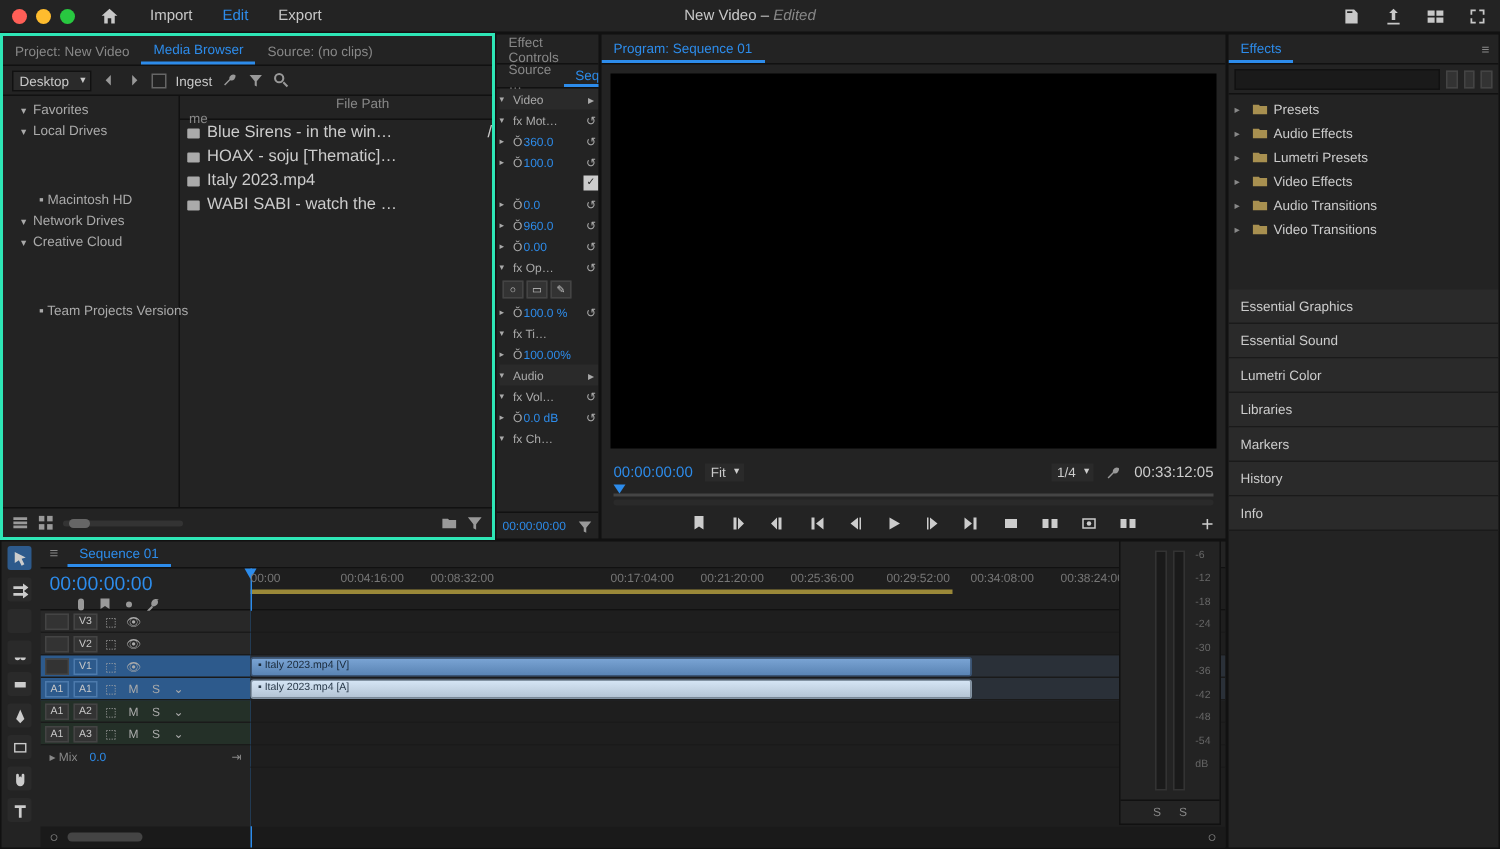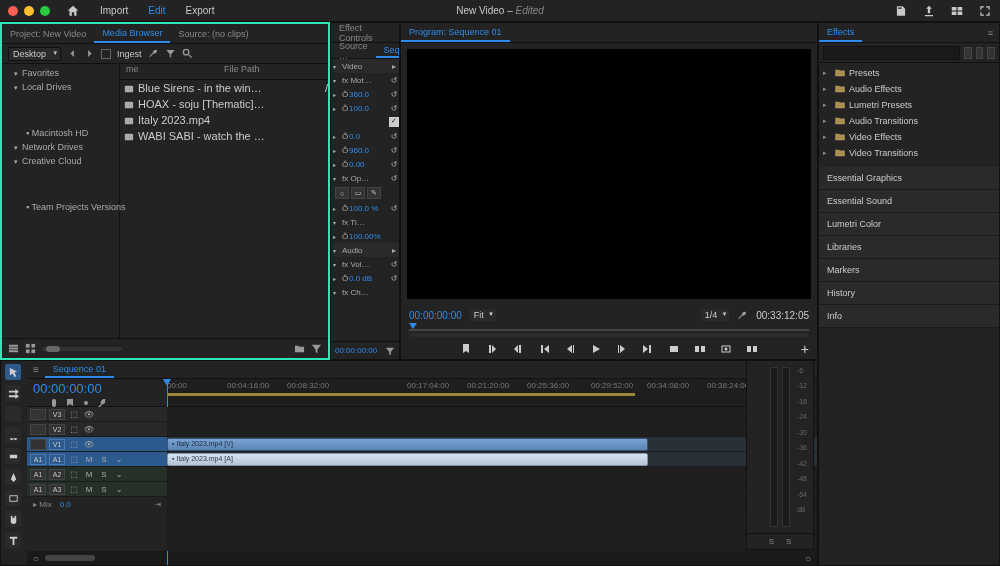--- a/index.html
+++ b/index.html
@@ -33,21 +33,21 @@
 .proj-bar .dd::after { content: '▾'; position: absolute; right: 3px; font-size: 7px; }
 .proj-bar .chk { width: 10px; height: 10px; border: 1px solid #666; }
 .proj-bar svg { width: 11px; height: 11px; fill: #999; }
 .proj-body { flex: 1; display: flex; }
 .proj-tree { width: 118px; border-right: 1px solid #111; padding: 2px; font-size: 9px; }
 .tree-item { padding: 2px 4px 2px 10px; color: #aaa; cursor: pointer; white-space: nowrap; }
 .tree-item.sub { padding-left: 22px; margin-top: 32px; }
 .tree-item .caret { display: inline-block; width: 8px; font-size: 7px; }
 .proj-list { flex: 1; position: relative; }
 .list-head { display: flex; height: 16px; border-bottom: 1px solid #111; font-size: 9px; color: #888; }
-.list-head .col1 { width: 100px; padding-left: 6px; } .list-head .col2 { flex: 1; padding-left: 4px; }
+.list-head .col1 { width: 100px; padding-left: 6px; margin-top: 10px; } .list-head .col2 { flex: 1; padding-left: 4px; }
 .list-row { display: flex; padding: 2px 0; font-size: 11px; align-items: flex-end; color: #ccc; white-space: nowrap; }
 .list-row svg { width: 10px; height: 10px; margin: 0 4px; fill: #aaa; flex-shrink: 0; }
 .proj-foot { height: 20px; border-top: 1px solid #111; display: flex; align-items: center; padding: 0 6px; gap: 6px; }
 .proj-foot svg { width: 11px; height: 11px; fill: #999; }
 .proj-foot .slider { width: 80px; height: 4px; background: #333; border-radius: 2px; position: relative; }
 .proj-foot .slider::after { content: ''; position: absolute; width: 14px; height: 6px; background: #666; border-radius: 3px; top: -1px; left: 4px; }
 .proj-foot .spacer { flex: 1; }
 
 
 .fx-panel { grid-column: 2; grid-row: 1; font-size: 8px; }
@@ -79,21 +79,21 @@
 
 
 .effects-panel { grid-column: 4; grid-row: 1 / span 2; }
 .search-row { height: 20px; display: flex; align-items: center; padding: 0 4px; gap: 4px; border-bottom: 1px solid #111; }
 .search-row input { flex: 1; background: #1a1a1a; border: 1px solid #111; height: 14px; color: #ccc; font-size: 9px; padding: 0 14px 0 4px; }
 .search-row .badge { width: 14px; height: 12px; background: #333; border: 1px solid #444; }
 .fx-tree { padding: 2px; }
 .fx-folder { padding: 3px 4px 3px 14px; font-size: 9px; color: #ccc; display: flex; align-items: center; gap: 4px; cursor: pointer; }
 .fx-folder .caret { position: absolute; margin-left: -12px; font-size: 7px; color: #888; }
 .fx-folder svg { width: 10px; height: 8px; fill: #a89050; }
-.fx-side { margin-top: 4px; }
+.fx-side { margin-top: 30px; }
 .fx-side-item { padding: 6px 8px; background: #2a2a2a; border-bottom: 1px solid #1a1a1a; font-size: 9px; color: #ccc; cursor: pointer; }
 
 
 .tools { position: absolute; left: 2px; top: 362px; width: 22px; display: flex; flex-direction: column; gap: 5px; align-items: center; padding-top: 2px; z-index: 5; }
 .tool { width: 16px; height: 16px; display: flex; align-items: center; justify-content: center; cursor: pointer; background: #2a2a2a; border-radius: 2px; }
 .tool.on { background: #2d5a8c; }
 .tool svg { width: 11px; height: 11px; fill: #ccc; }
 
 
 .timeline-panel { grid-column: 1 / span 3; grid-row: 2; position: relative; padding-left: 26px; }
@@ -471,28 +471,28 @@
             <svg viewBox="0 0 12 10">
               <path d="M0 1h5l1 1h6v7H0z"></path>
             </svg>
             <span>Lumetri Presets</span>
           </div>
           <div class="fx-folder">
             <span class="caret">▸</span>
             <svg viewBox="0 0 12 10">
               <path d="M0 1h5l1 1h6v7H0z"></path>
             </svg>
-            <span>Audio Transitions</span>
+            <span>Video Effects</span>
           </div>
           <div class="fx-folder">
             <span class="caret">▸</span>
             <svg viewBox="0 0 12 10">
               <path d="M0 1h5l1 1h6v7H0z"></path>
             </svg>
-            <span>Video Effects</span>
+            <span>Audio Transitions</span>
           </div>
           <div class="fx-folder">
             <span class="caret">▸</span>
             <svg viewBox="0 0 12 10">
               <path d="M0 1h5l1 1h6v7H0z"></path>
             </svg>
             <span>Video Transitions</span>
           </div>
         </div>
       <div class="fx-side" id="fx-side">

